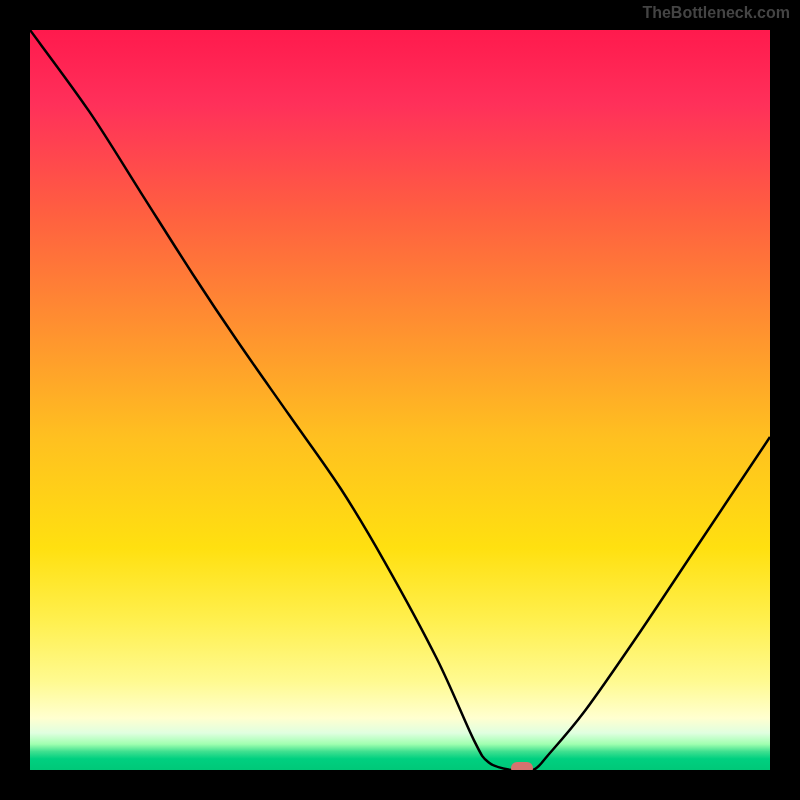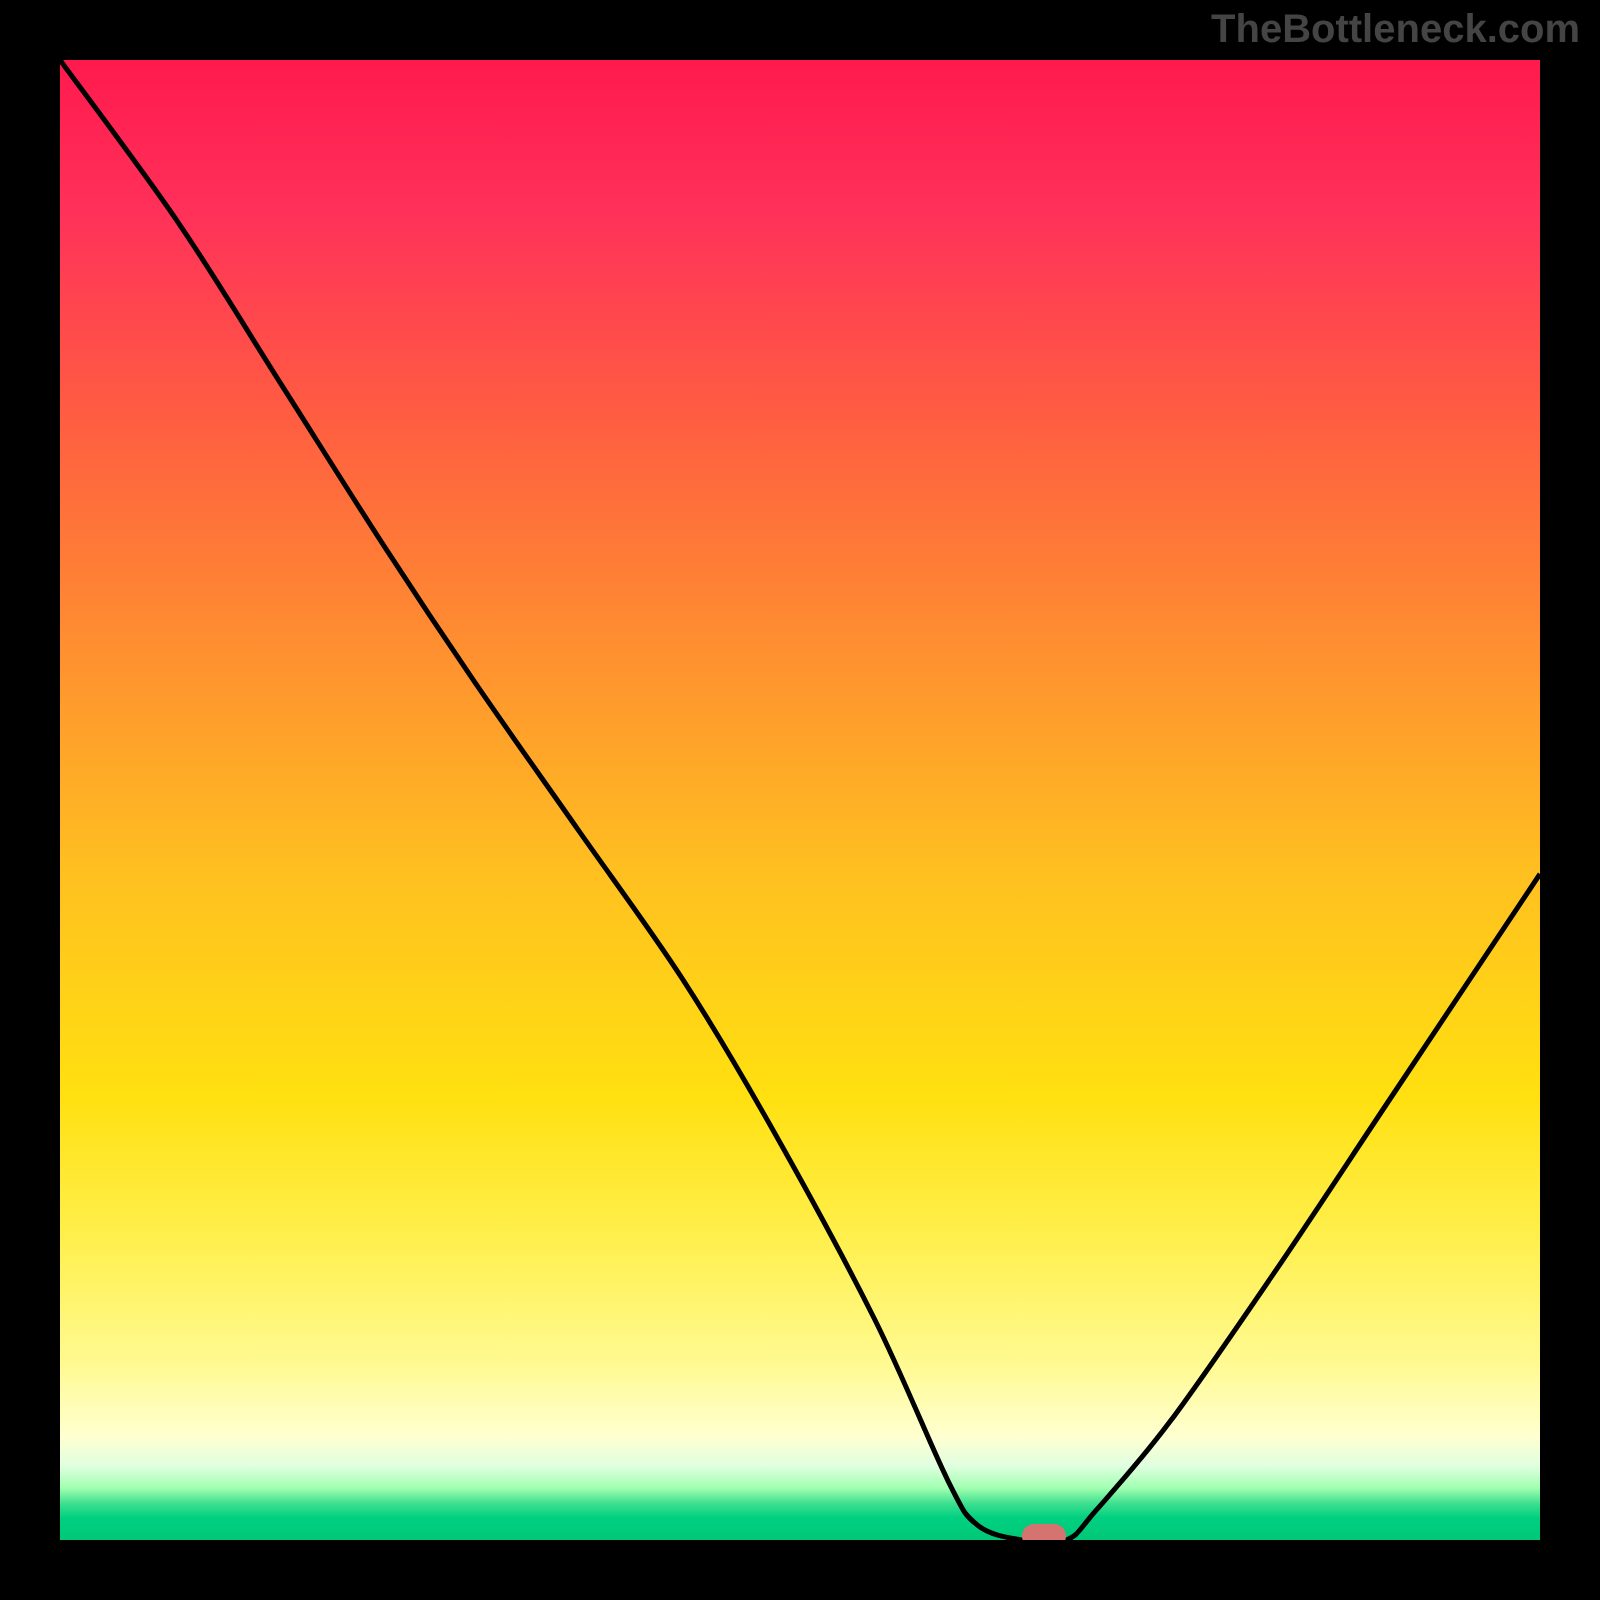--- a/index.html
+++ b/index.html
@@ -9,21 +9,21 @@
     height: 800px;
     background: #000;
     position: relative;
     font-family: Arial, sans-serif;
   }
   .watermark {
     position: absolute;
     top: 4px;
     right: 10px;
     color: #444;
-    font-size: 20px;
+    font-size: 16px;
     font-weight: bold;
     z-index: 10;
   }
   .plot-area {
     position: absolute;
     left: 30px;
     top: 30px;
     width: 740px;
     height: 740px;
     overflow: hidden;

